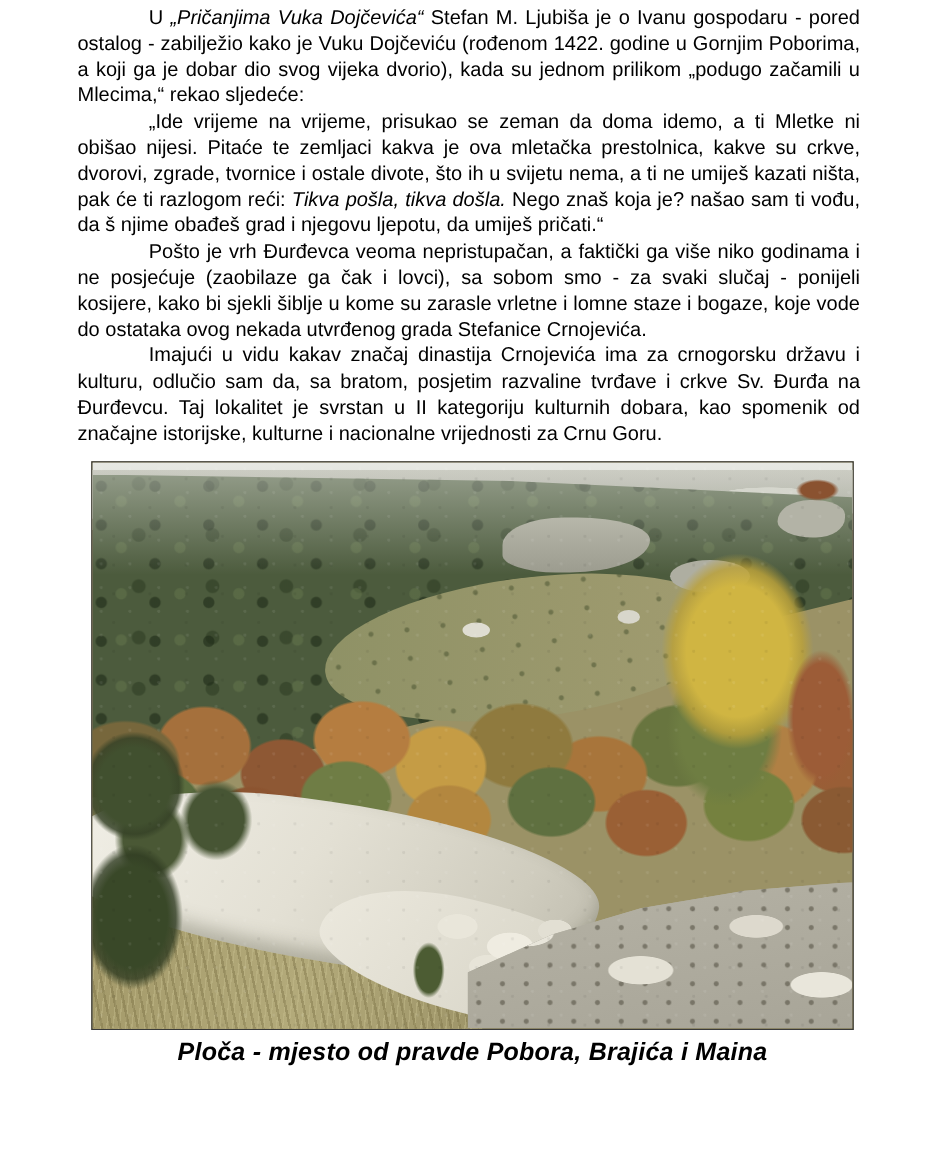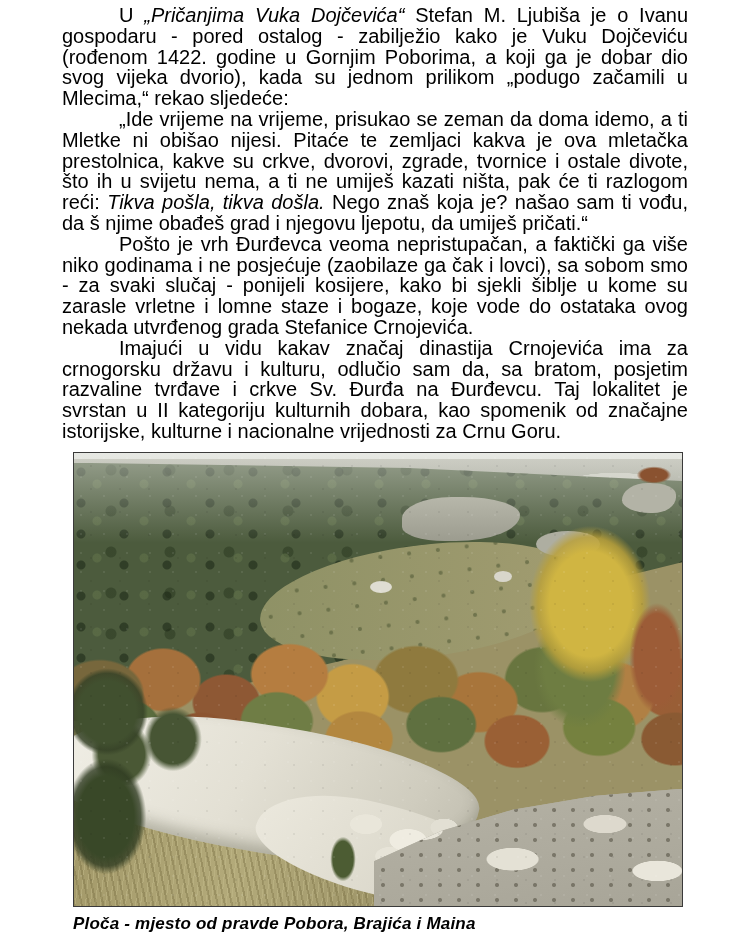--- a/index.html
+++ b/index.html
@@ -9,21 +9,21 @@
     background:#ffffff;
   }
   .page{
     position:relative;
     width:750px; height:938px;
     font-family:"Liberation Sans", sans-serif;
     color:#000000;
   }
   .text-block{
     margin:5px 62px 0 62px;
-    font-size:20px;
+    font-size:16px;
     line-height:20.8px;
     text-align:justify;
   }
   .text-block p{
     margin:0;
     text-indent:57px;
   }
   .it{ font-style:italic; }
 
   figure{
@@ -163,21 +163,22 @@
     background:radial-gradient(ellipse 50% 48% at 50% 55%, #4c5c33 0 60%, transparent 75%); }
 
   .ph-grain{ left:0; top:0; width:608px; height:453px; pointer-events:none;
     background-image:
       radial-gradient(circle 1.5px at 7px 5px, rgba(255,255,255,0.08) 0 1px, transparent 1.5px),
       radial-gradient(circle 1.5px at 17px 13px, rgba(0,0,0,0.06) 0 1px, transparent 1.5px);
     background-size:23px 19px, 29px 23px; }
 
   figcaption{
     margin-top:7px;
-    font-size:17px;
+    text-align:center;
+    font-size:20px;
     font-weight:bold;
     font-style:italic;
     letter-spacing:0.2px;
   }
 </style>
 </head>
 <body>
 
 <div class="page">
 

